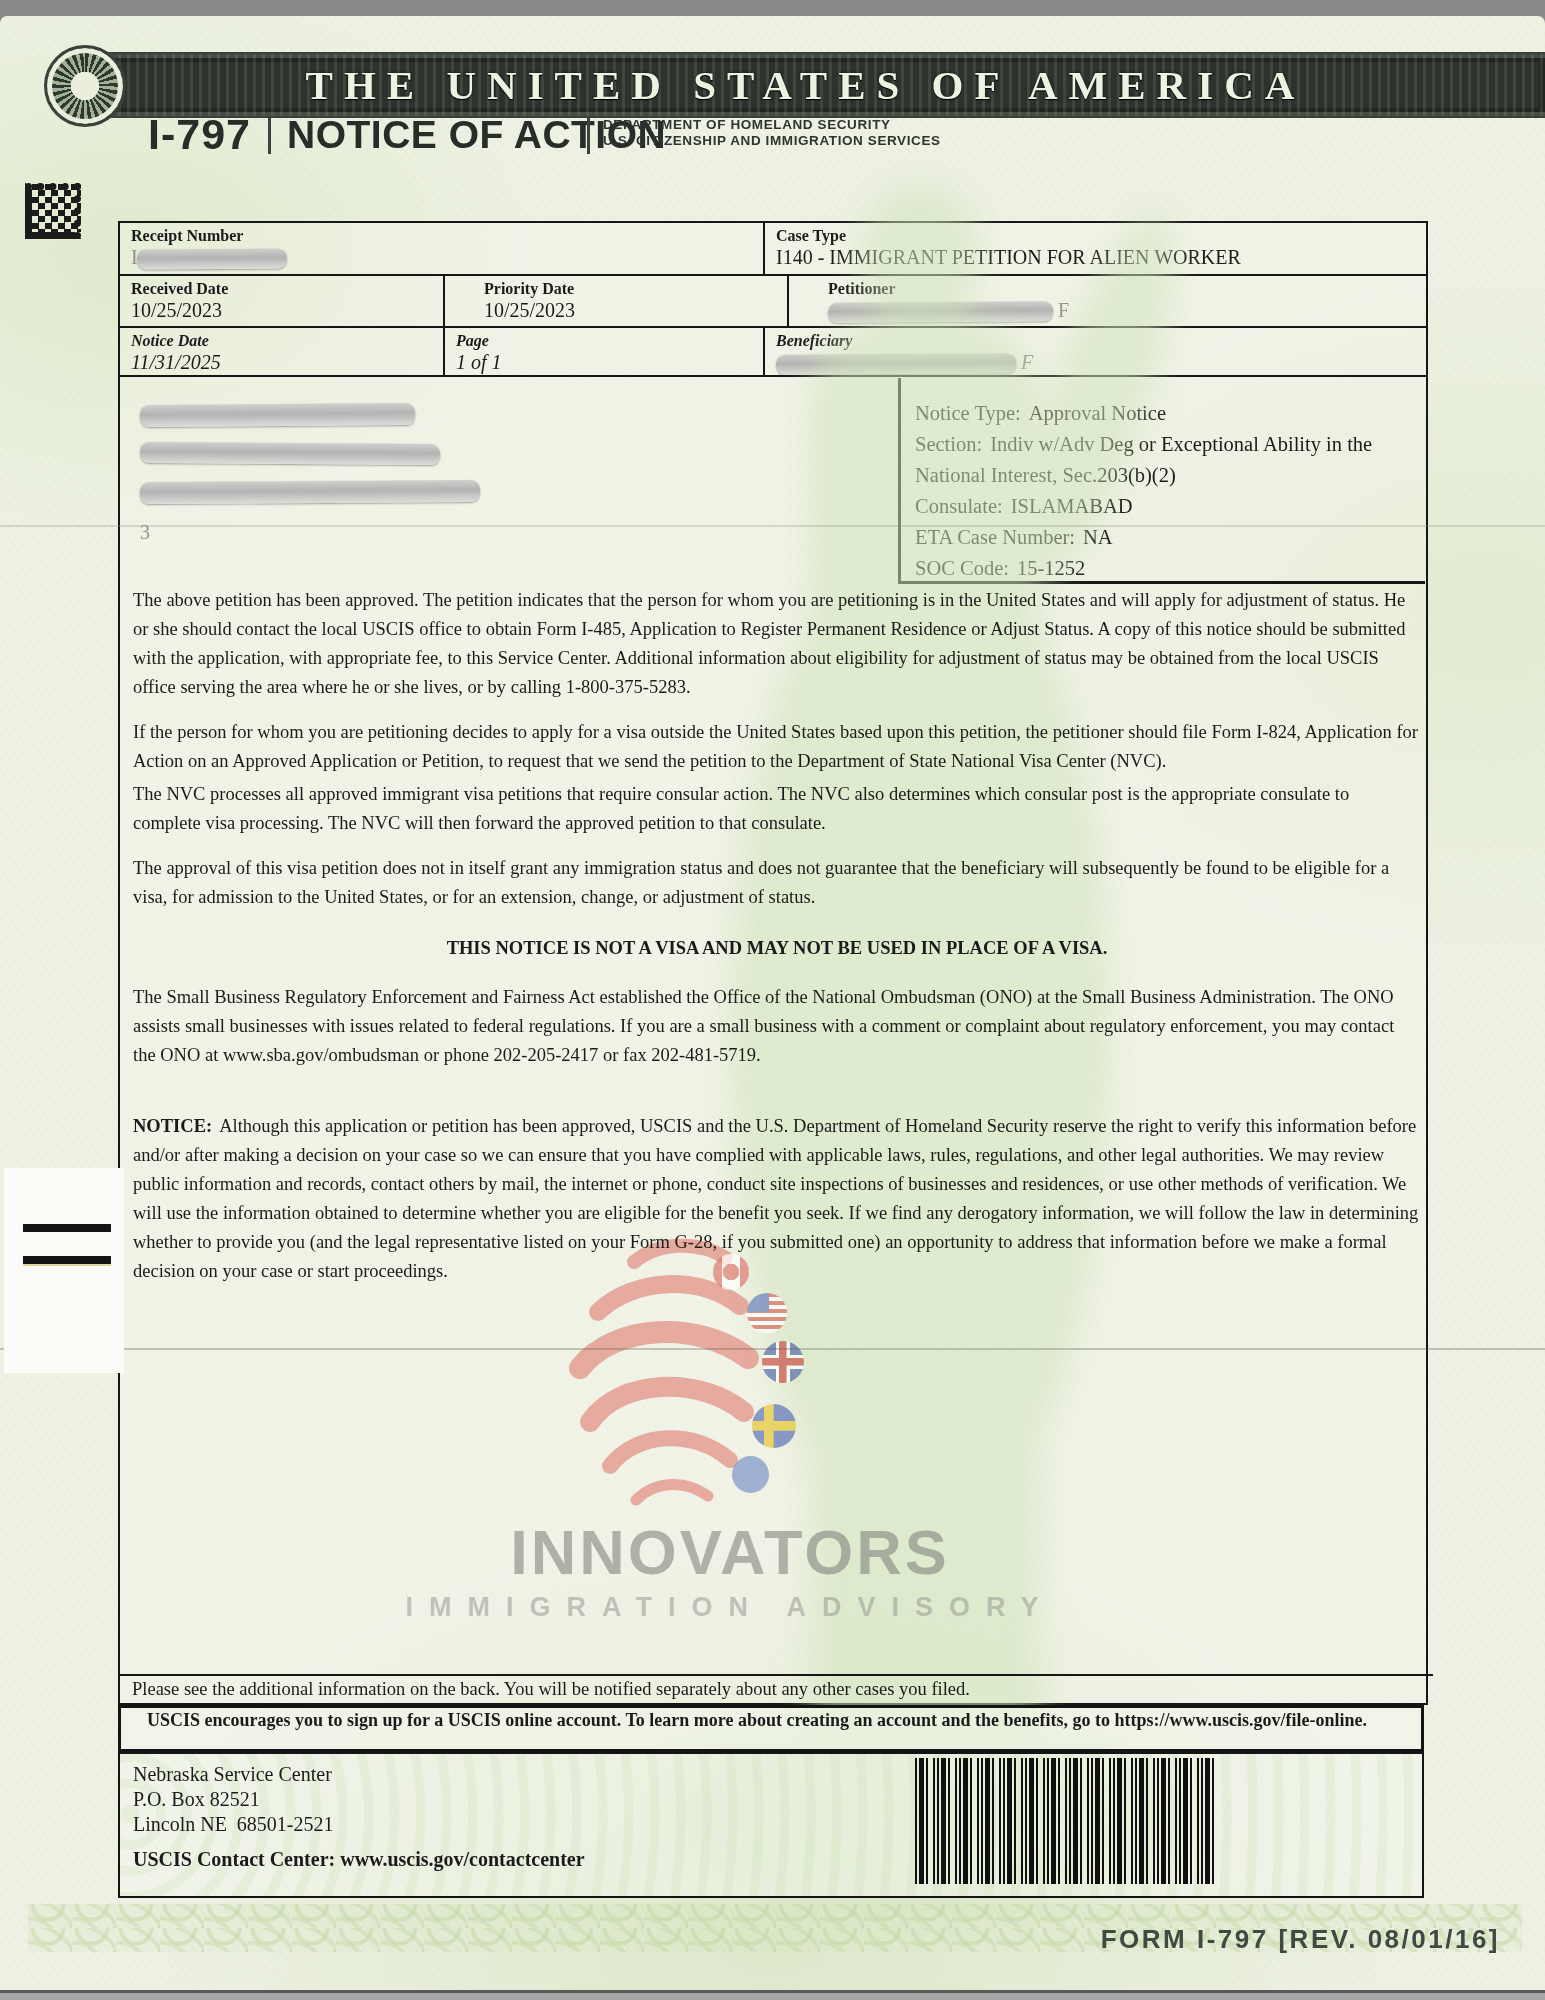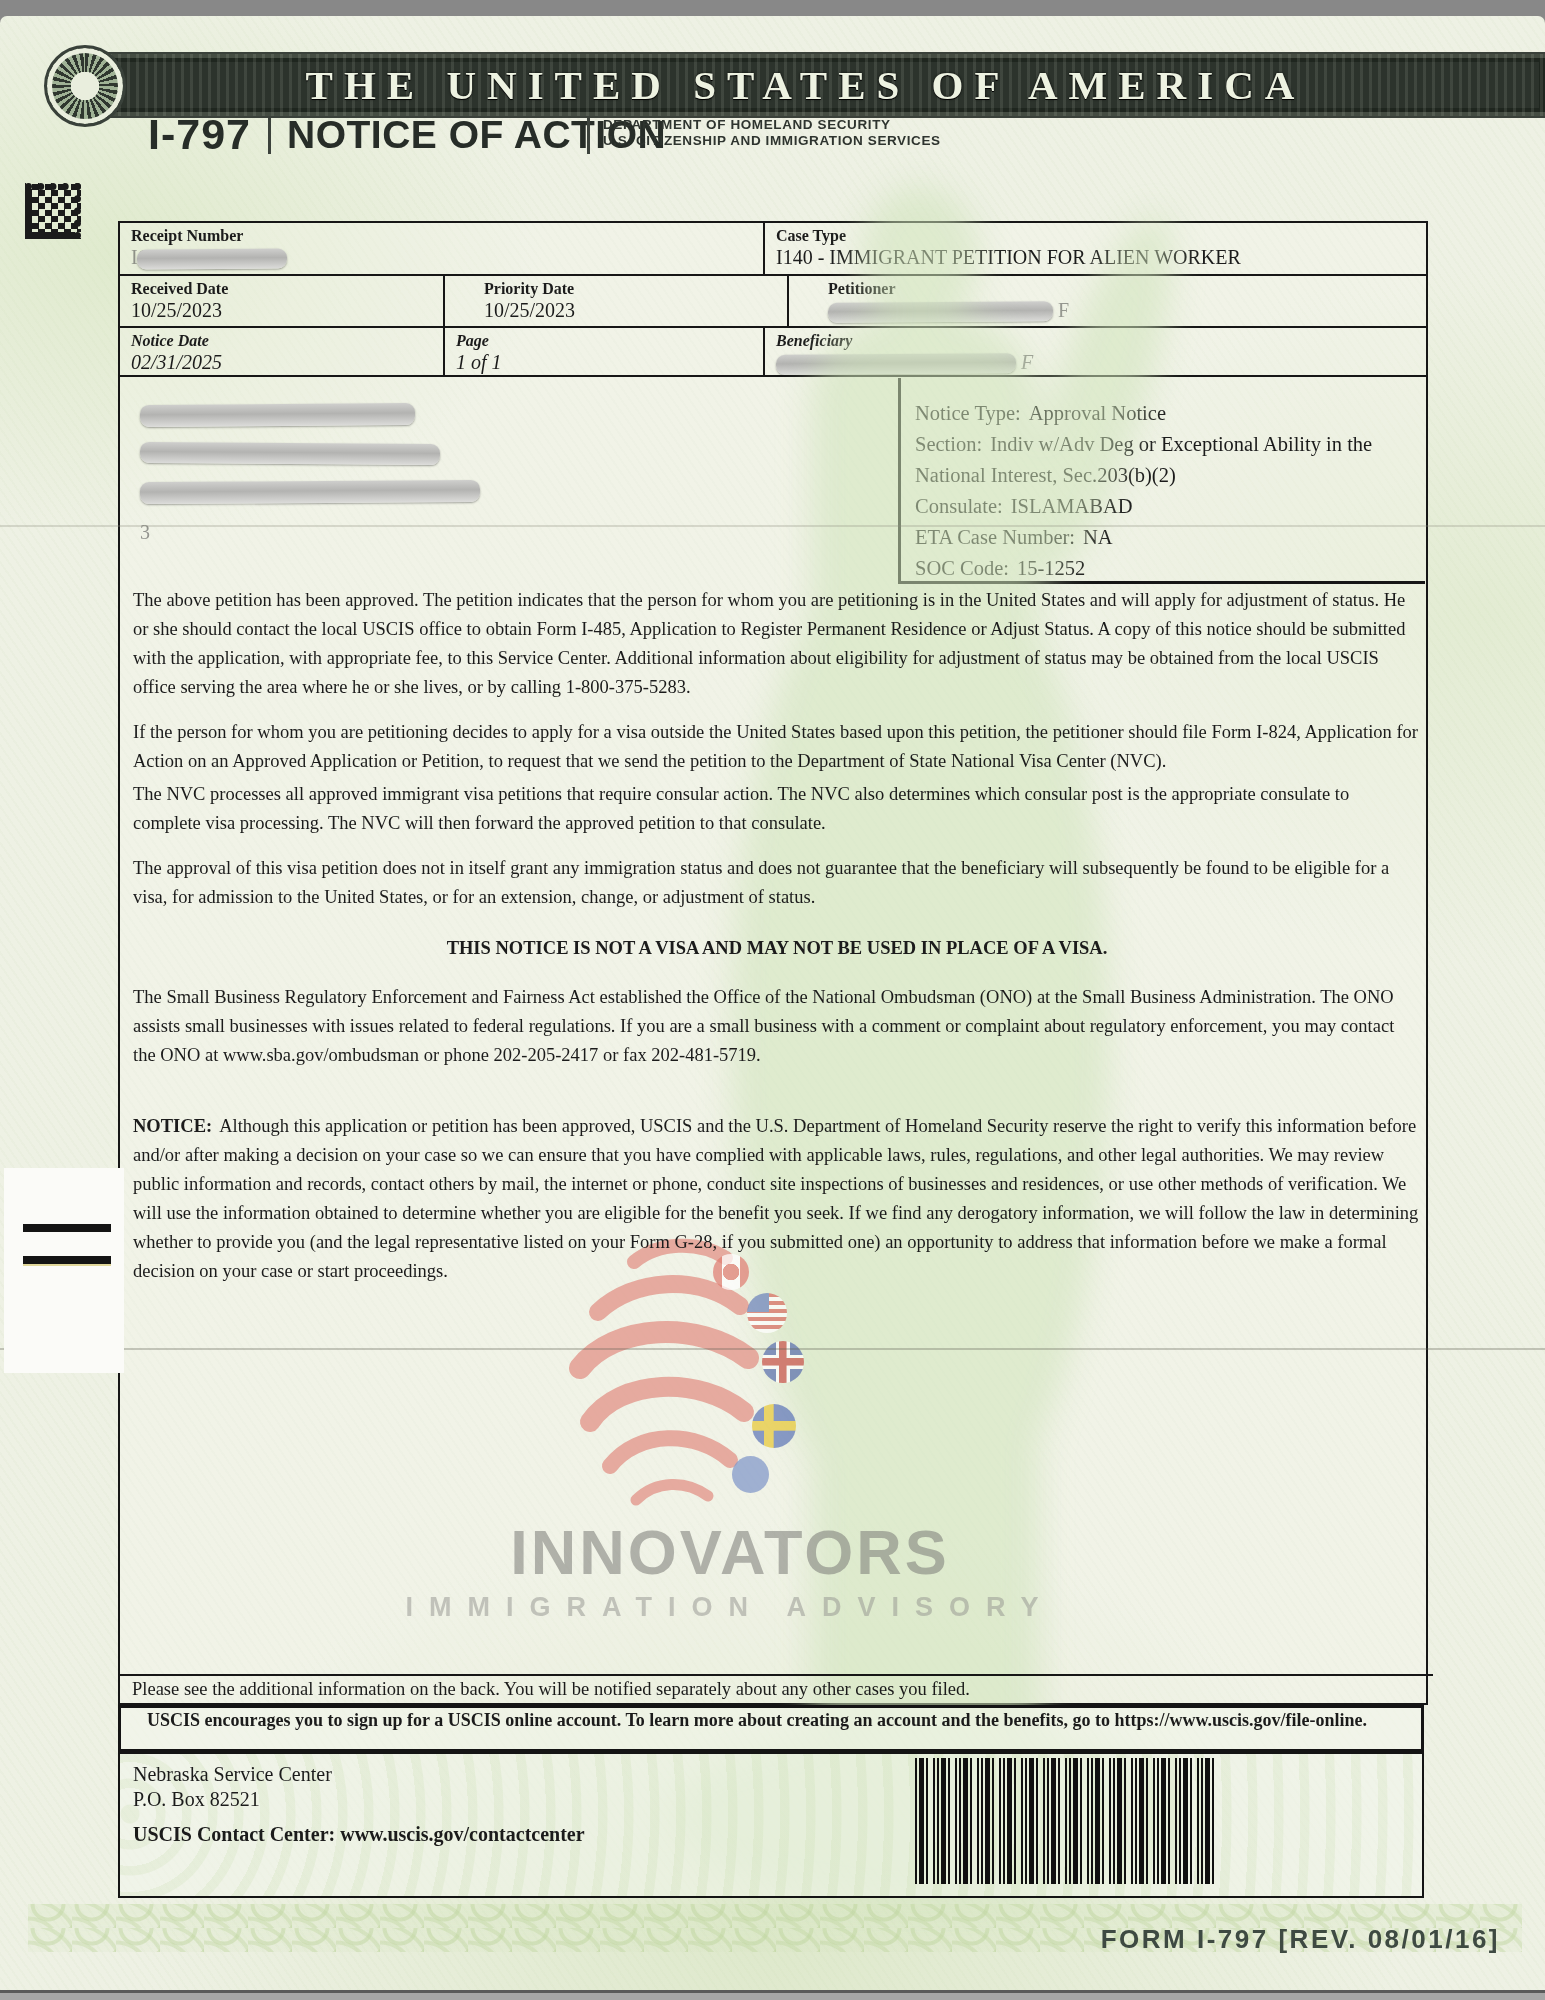--- a/index.html
+++ b/index.html
@@ -166,21 +166,21 @@
         <div class="fvalue">
           <span class="redact" style="width:225px;"></span>
           <span class="ghost">F</span>
         </div>
       </div>
     </div>
 
     <div class="trow" style="top:105px;height:49px;font-style:italic;">
       <div class="cell vline" style="width:325px;">
         <div class="flabel">Notice Date</div>
-        <div class="fvalue">02/31/2025</div>
+        <div class="fvalue">11/31/2025</div>
       </div>
       <div class="cell vline" style="width:320px;">
         <div class="flabel">Page</div>
         <div class="fvalue">1 of 1</div>
       </div>
       <div class="cell" style="flex:1;">
         <div class="flabel">Beneficiary</div>
         <div class="fvalue">
           <span class="redact" style="width:240px;"></span>
           <span class="ghost">F</span>
@@ -261,20 +261,21 @@
     <span>Please see the additional information on the back. You will be notified separately about any other cases you filed.</span>
   </div>
 
   <div class="abs acctbox">
     <span>USCIS encourages you to sign up for a USCIS online account. To learn more about creating an account and the benefits, go to https://www.uscis.gov/file-online.</span>
   </div>
 
   <div class="abs addrbox">
     <div class="addrline">Nebraska Service Center</div>
     <div class="addrline">P.O. Box 82521</div>
+    <div class="addrline">Lincoln NE  68501-2521</div>
     <div class="contactline">USCIS Contact Center: www.uscis.gov/contactcenter</div>
   </div>
   <div class="abs barcode"></div>
 
   <div class="abs wave"></div>
   <div class="abs formid">FORM I-797 [REV. 08/01/16]</div>
 
   <div class="abs scanstrip"></div>
 </div>
 

